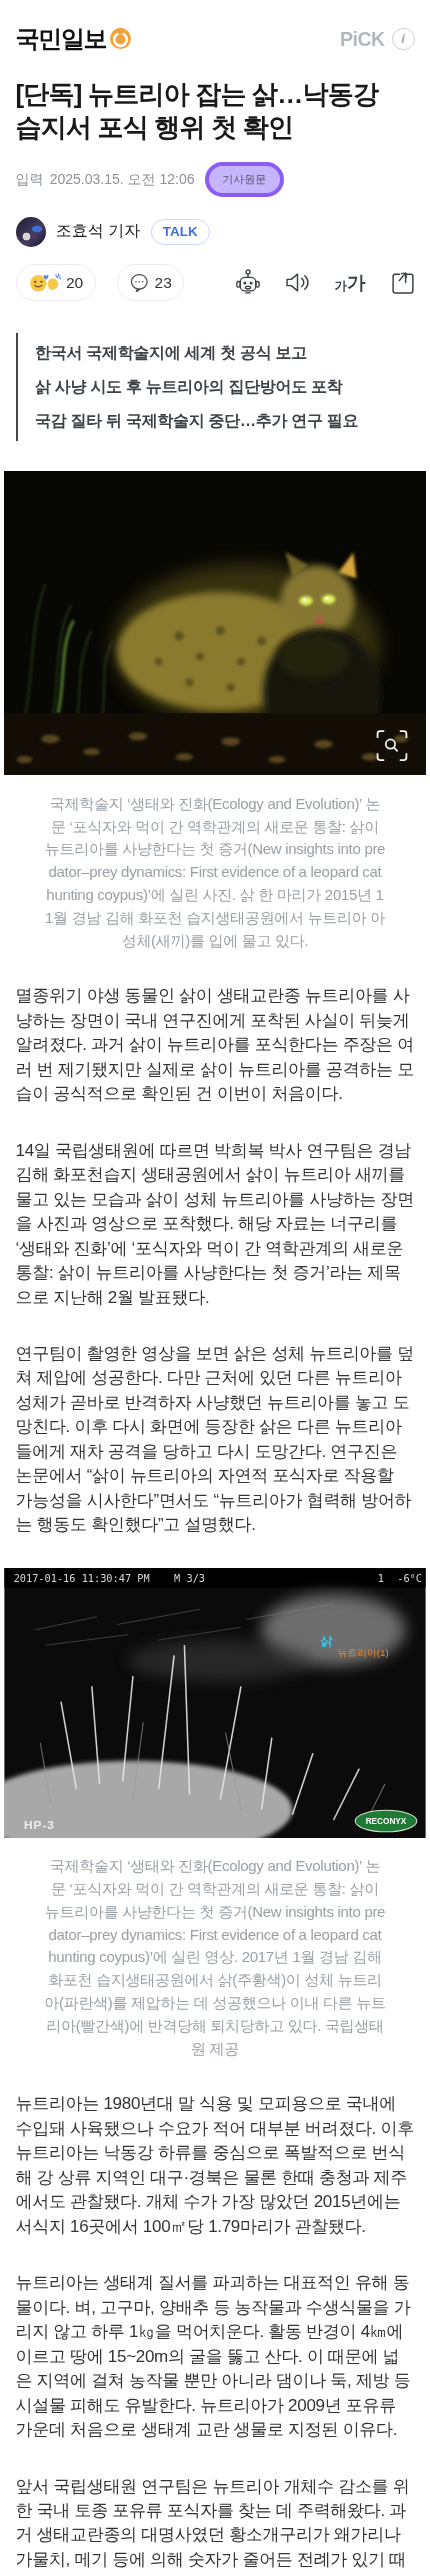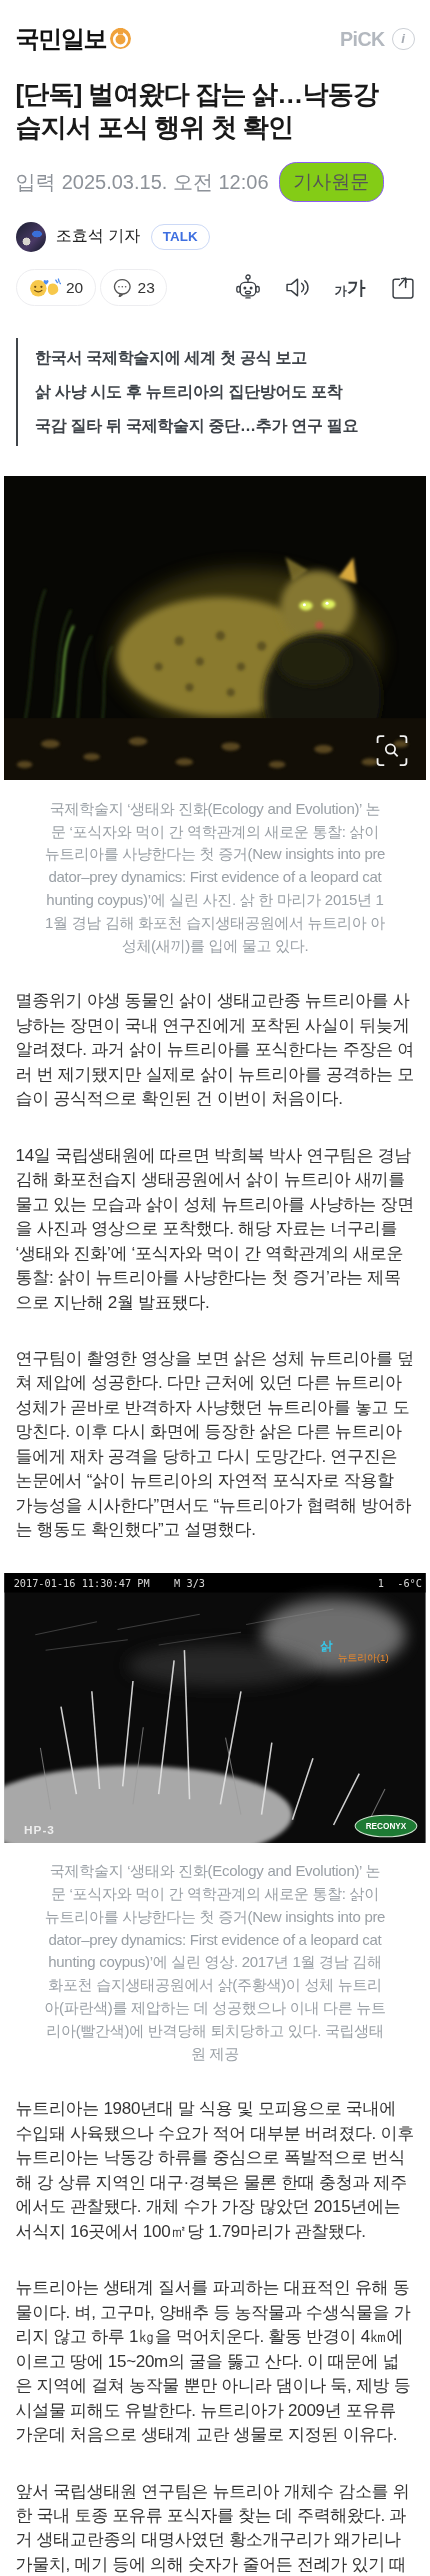--- a/index.html
+++ b/index.html
@@ -11,34 +11,34 @@
   .publisher{display:flex;align-items:center;gap:3.1px;}
   .publisher-name{font-size:24px;font-weight:800;color:#111;letter-spacing:-1.3px;}
   .pick-wrap{display:flex;align-items:flex-start;gap:7.2px;}
   .pick-label{font-size:19.6px;font-weight:800;color:#b3b8bf;letter-spacing:-0.5px;}
   .info-circle{width:20.6px;height:20.6px;border:1.5px solid #ccd0d6;border-radius:50%;color:#a6abb3;
     font-size:13.4px;font-weight:700;display:flex;align-items:center;justify-content:center;font-style:italic;}
 
   
   .article-title{margin-top:23px;font-size:26px;line-height:1.28;font-weight:700;color:#191919;letter-spacing:-0.8px;word-break:keep-all;}
   .meta-row{margin-top:15.5px;display:flex;align-items:center;gap:10.3px;}
-  .meta-text{font-size:20px;color:#8d9299;display:flex;gap:6.2px;}
-  .orig-btn{border:1px solid #8b5cf6;border-radius:17.5px;padding:6.2px 13.4px;font-size:19px;color:#555;background:#84cc16;}
+  .meta-text{font-size:14px;color:#8d9299;display:flex;gap:6.2px;}
+  .orig-btn{border:4px solid #8b5cf6;border-radius:17.5px;padding:6.2px 13.4px;font-size:11px;color:#555;background:#c4b5fd;}
 
   .reporter-row{margin-top:19.6px;display:flex;align-items:center;gap:10.3px;}
   .avatar{width:30px;height:30px;border-radius:50%;background:
     radial-gradient(9.3px 9.3px at 35% 65%,#d8d4cf 0 40%,transparent 45%),
     radial-gradient(10.3px 7.2px at 70% 40%,#3a6fd8 0 45%,transparent 50%),
     linear-gradient(135deg,#1a1f2e,#4a3a66 60%,#0e1522);}
   .reporter-name{font-size:16px;color:#222;}
   .talk-btn{border:1px solid #ccd9f6;border-radius:15.5px;padding:4.1px 11.3px;font-size:13.4px;font-weight:700;color:#3e6fe0;background:#fff;}
 
   
   .react-row{margin-top:17.5px;display:flex;align-items:center;justify-content:space-between;}
-  .react-left{display:flex;gap:4px;}
+  .react-left{display:flex;gap:21px;}
   .pill{display:flex;align-items:center;gap:5.2px;border:1px solid #ededf0;border-radius:20.6px;padding:6.2px 11.3px;background:#fff;}
   .pill .count{font-size:15.5px;color:#333;}
   .tool-icons{display:flex;align-items:center;gap:25px;}
   .tool-icons svg{display:block;}
   .font-size-ctl{font-weight:700;color:#3a3f45;line-height:1;display:flex;align-items:flex-end;}
   .font-size-ctl .small{font-size:12.4px;}
   .font-size-ctl .big{font-size:18.5px;}
 
   
   .summary{margin-top:32px;border-left:2.1px solid #40454a;padding:3.1px 0 3.1px 17.5px;}
@@ -68,21 +68,21 @@
           <rect x="17" y="2" width="10" height="12" fill="#f0a23c"></rect>
         </svg>
       </span>
     </div>
     <div class="pick-wrap">
       <span class="pick-label">PiCK</span>
       <span class="info-circle">i</span>
     </div>
   </div>
 
-  <h1 class="article-title">[단독] 벌여왔다 잡는 삵…낙동강 습지서 포식 행위 첫 확인</h1>
+  <h1 class="article-title">[단독] 뉴트리아 잡는 삵…낙동강 습지서 포식 행위 첫 확인</h1>
 
   <div class="meta-row">
     <span class="meta-text">
       <span>입력</span>
       <span>2025.03.15. 오전 12:06</span>
     </span>
     <button class="orig-btn">기사원문</button>
   </div>
 
   <div class="reporter-row">

